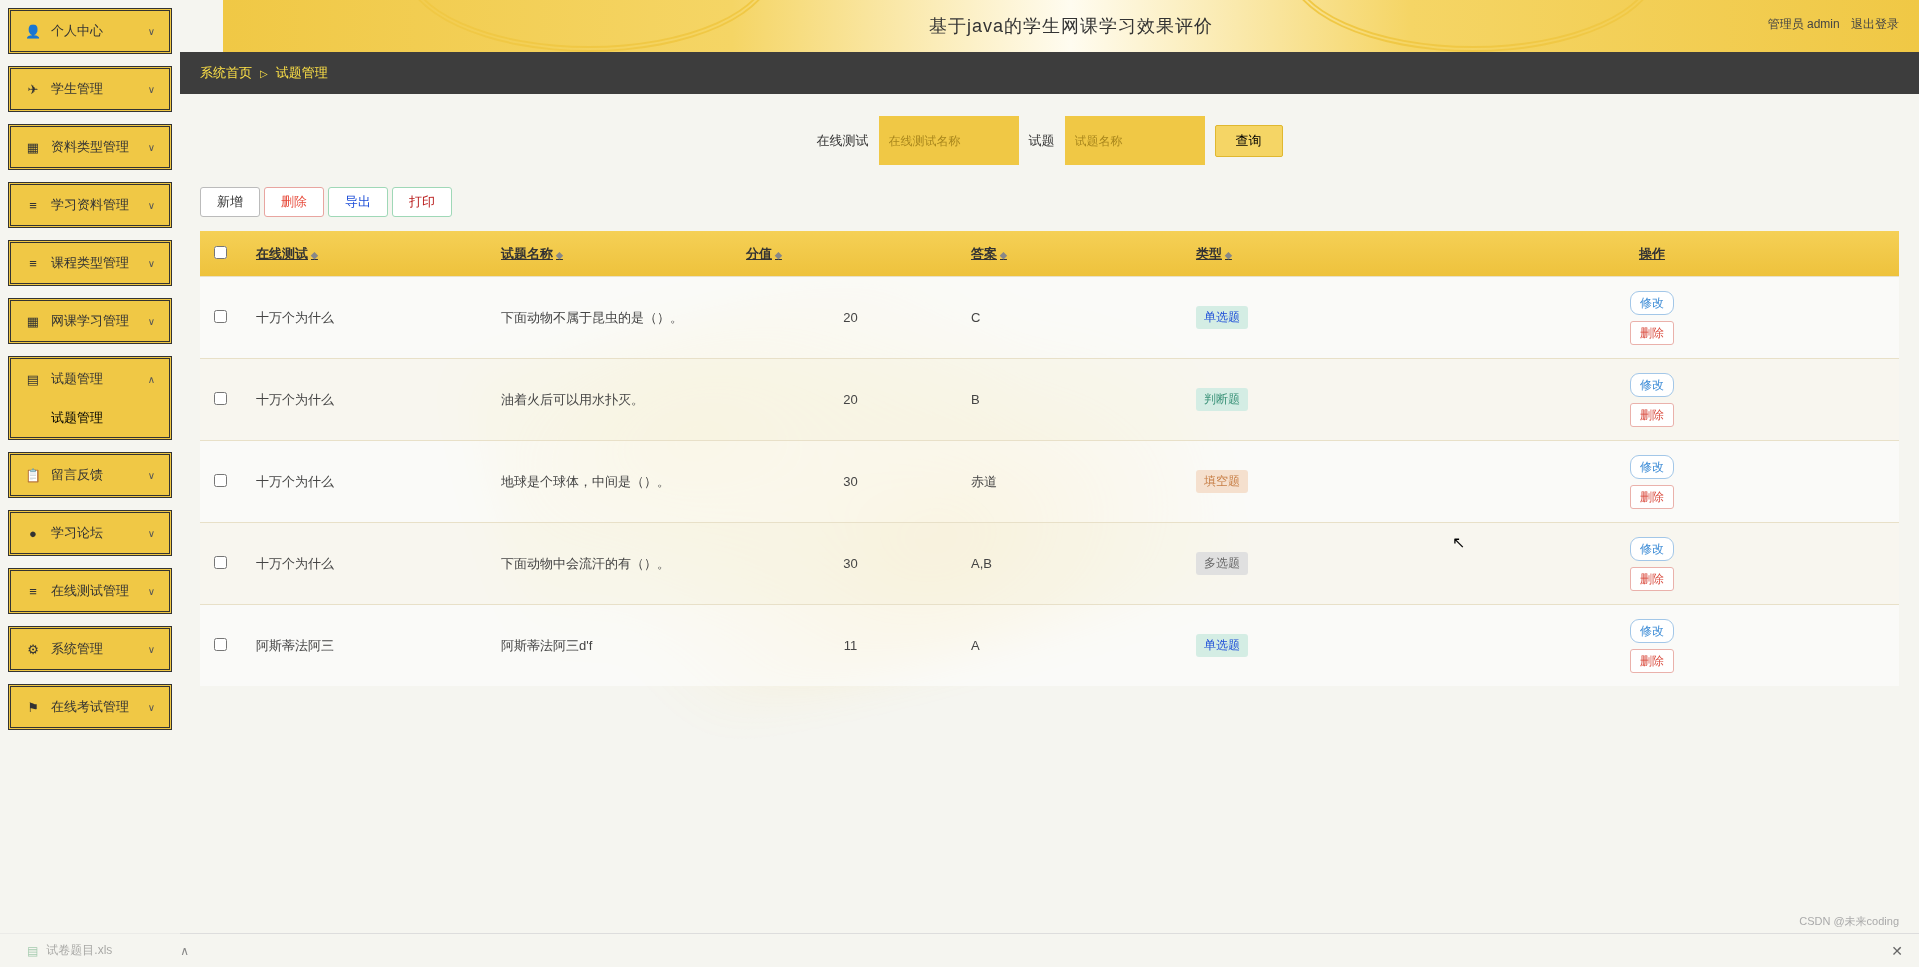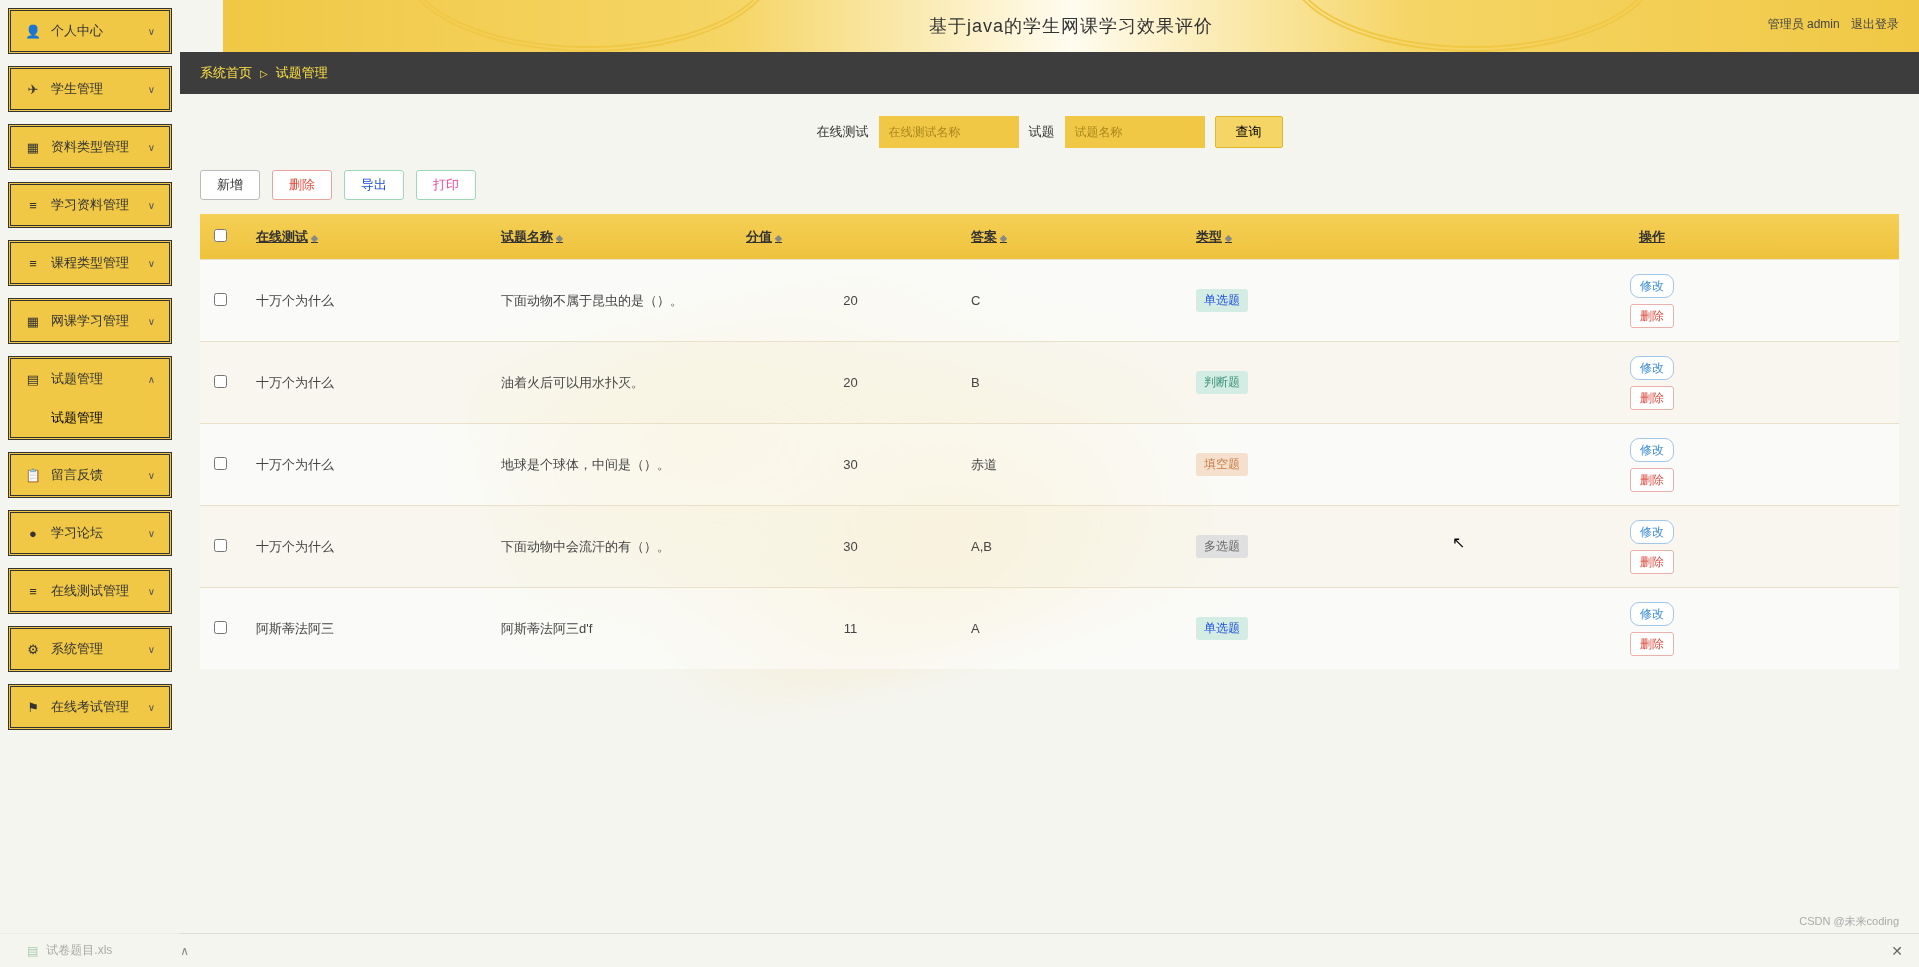--- a/index.html
+++ b/index.html
@@ -32,31 +32,31 @@
 .header-right { position: absolute; right: 20px; top: 16px; font-size: 12px; color: #444; z-index: 3; }
 .header-right span { margin-left: 8px; cursor: pointer; }
 
 
 .breadcrumb { background: #3d3d3d; color: #fde047; padding: 12px 20px; font-size: 13px; display: flex; align-items: center; }
 .breadcrumb .sep { margin: 0 8px; font-size: 10px; }
 
 
 .searchbar { padding: 22px 20px; display: flex; align-items: center; justify-content: center; gap: 10px; }
 .searchbar label { font-size: 13px; color: #333; }
-.searchbar input { width: 140px; height: 32px; border: 2px solid #f0c845; background: #f0c845; padding: 0 8px; font-size: 12px; color: #0369a1; }
+.searchbar input { width: 140px; height: 49px; border: 2px solid #f0c845; background: #f0c845; padding: 0 8px; font-size: 12px; color: #0369a1; }
 .searchbar input::placeholder { color: rgba(120,90,0,0.6); }
 .btn-query { height: 32px; padding: 0 20px; background: #f5d565; border: 1px solid #e0b830; cursor: pointer; font-size: 13px; border-radius: 2px; }
 
 
-.actions { padding: 0 20px 14px; display: flex; gap: 12px; }
+.actions { padding: 0 20px 14px; display: flex; gap: 4px; }
 .btn { height: 30px; padding: 0 16px; background: #fff; border: 1px solid #ccc; cursor: pointer; font-size: 13px; border-radius: 3px; }
 .btn-add { color: #333; border-color: #bbb; }
 .btn-del { color: #e74c3c; border-color: #e8a5a0; }
 .btn-exp { color: #1d4ed8; border-color: #9fd8b7; }
-.btn-prt { color: #ec4899; border-color: #9fd8b7; text-align: right; }
+.btn-prt { color: #b91c1c; border-color: #9fd8b7; text-align: right; }
 
 
 .table-wrap { margin: 0 20px; background: rgba(255,255,255,0.5); }
 .thead { display: flex; background: linear-gradient(#f5d056,#eec23c); height: 45px; align-items: center; font-size: 13px; color: #333; font-weight: bold; text-decoration: underline; }
 .th-check { width: 40px; text-align: center; }
 .th-test { width: 245px; padding-left: 16px; }
 .th-name { width: 245px; padding-left: 16px; }
 .th-score { width: 225px; padding-left: 16px; }
 .th-ans { width: 225px; padding-left: 16px; }
 .th-type { width: 225px; padding-left: 16px; }

